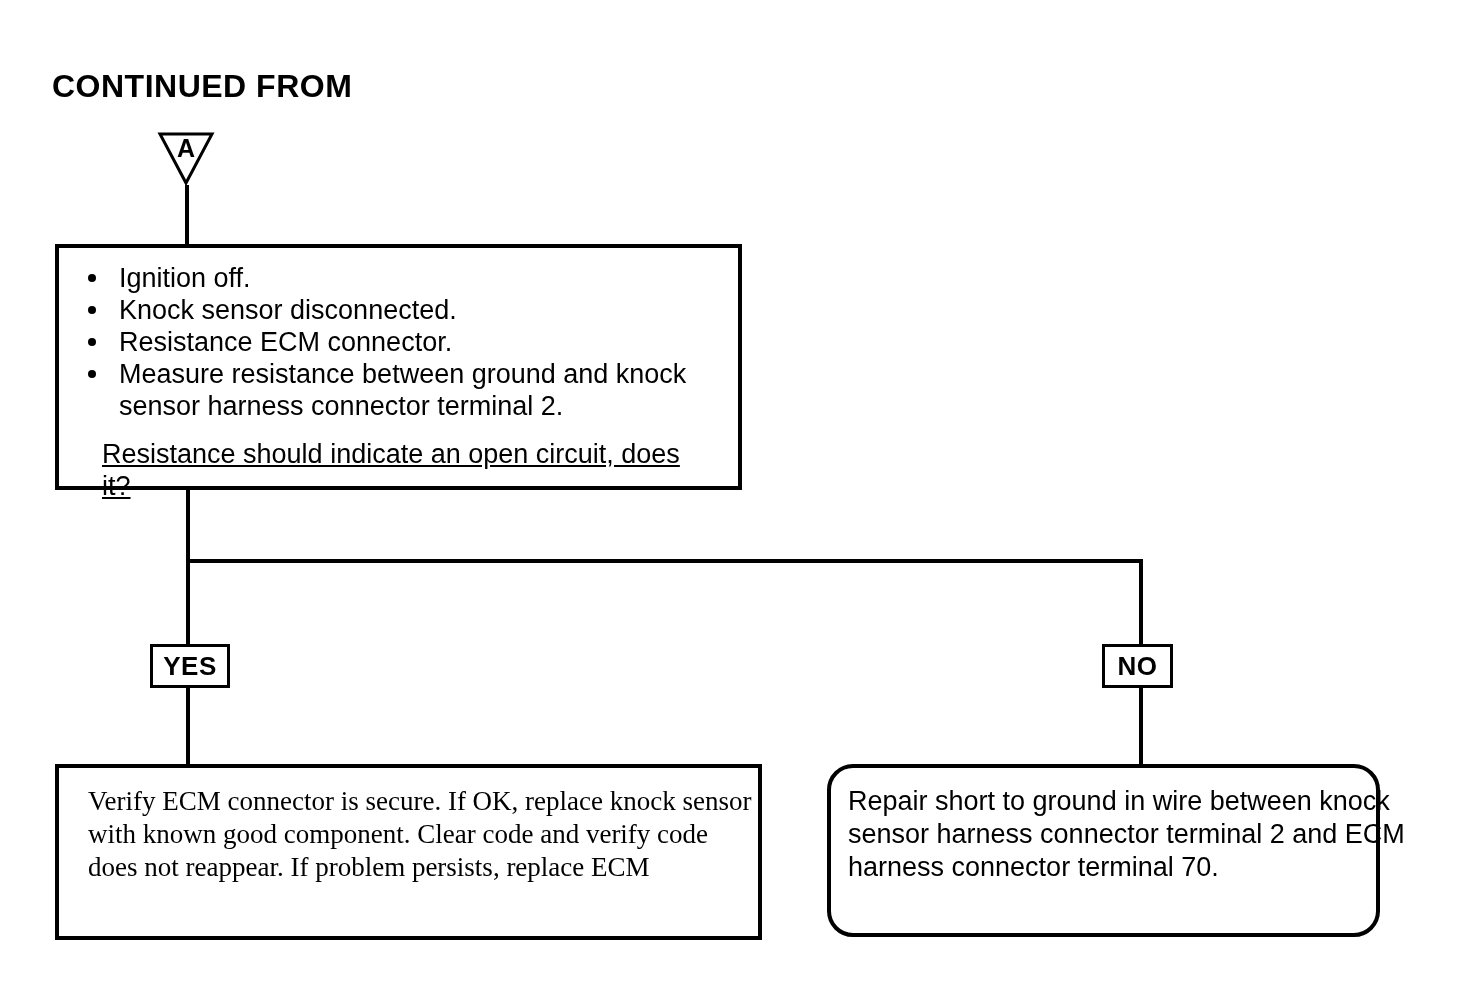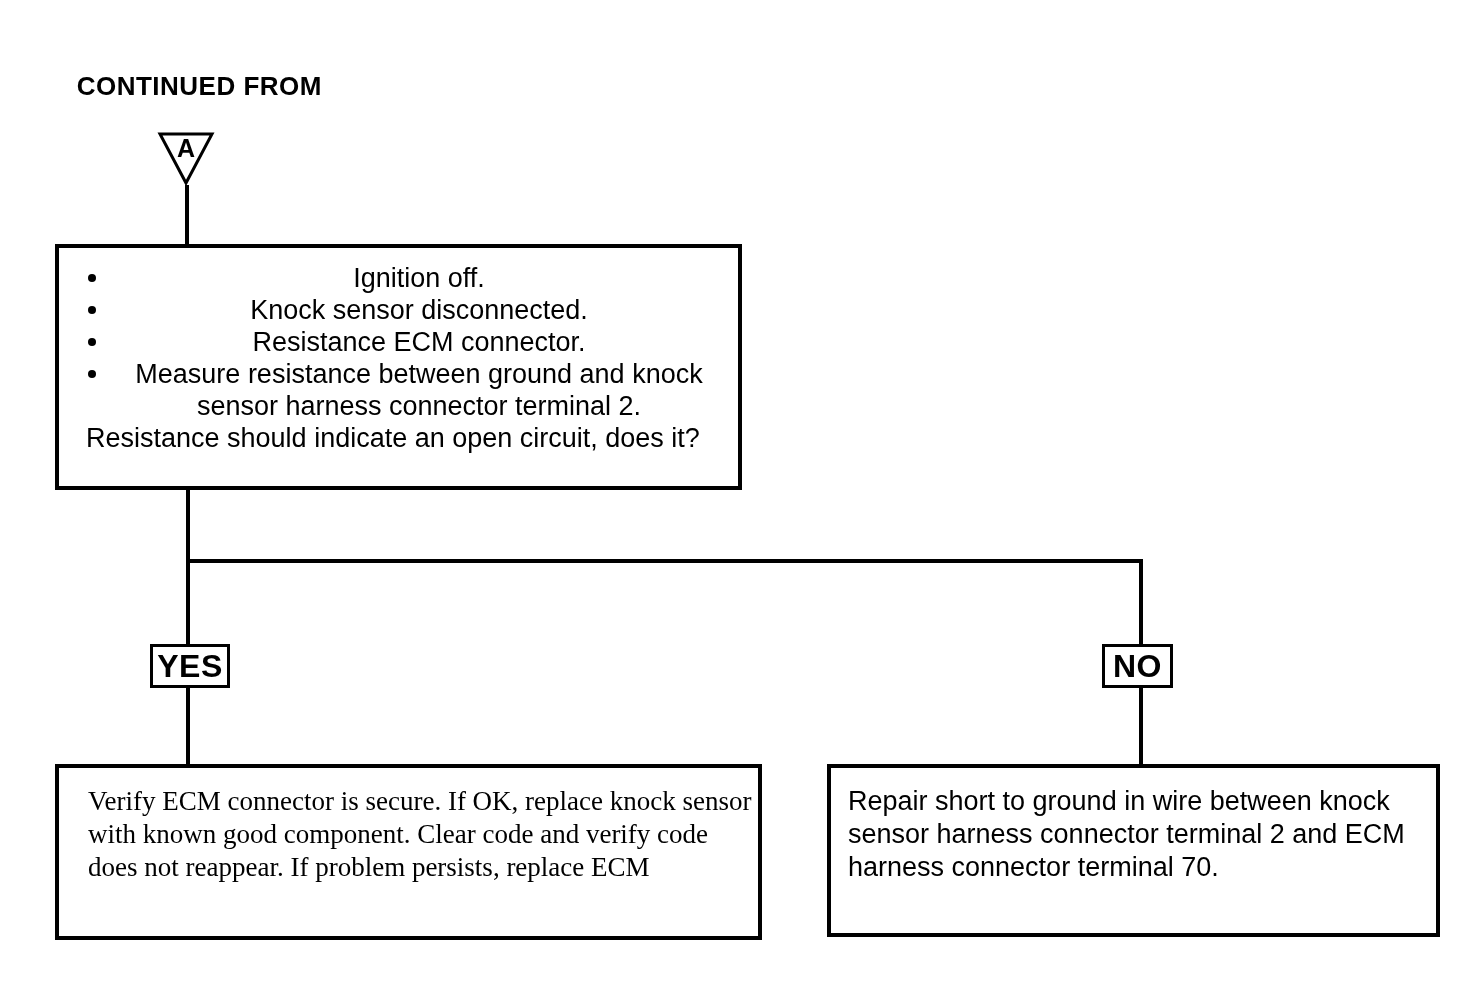--- a/index.html
+++ b/index.html
@@ -18,23 +18,23 @@
   }
 
   
   .line { position: absolute; background: #000000; }
 
   
   .cont-title {
     position: absolute;
     left: 52px; top: 70px;
     width: 270px;
-    text-align: right;
+    text-align: left;
     font-weight: bold;
-    font-size: 26px;
+    font-size: 32px;
     line-height: 32px;
     letter-spacing: 0.5px;
     white-space: nowrap;
   }
 
   
   .tri-wrap { position: absolute; left: 157px; top: 131px; width: 58px; height: 56px; }
   .tri-label {
     position: absolute;
     left: 157px; top: 136px;
@@ -61,59 +61,59 @@
     line-height: 32px;
   }
   .decision-box ul {
     margin: 0; padding: 0;
     list-style: none;
   }
   .decision-box li {
     position: relative;
     padding-left: 33px;
     max-width: 600px;
-    text-align: center;
   }
   .decision-box li::before {
     content: "";
     position: absolute;
     left: 2px; top: 12px;
     width: 8px; height: 8px;
     border-radius: 50%;
     background: #000000;
   }
-  .decision-box .question { margin: 0; }
+  .decision-box .question { margin: 16px; text-decoration: underline; }
 
   .branch-box {
     position: absolute;
     border: 3px solid #000000;
     background: #ffffff;
     box-sizing: border-box;
     width: 80px; height: 44px;
     font-weight: bold;
-    font-size: 32px;
+    font-size: 26px;
     line-height: 38px;
     text-align: center;
     letter-spacing: 0.5px;
   }
   .yes-box { left: 150px; top: 644px; }
   .no-box  { left: 1102px; top: 644px; width: 71px; text-align: center; }
 
   .outcome-left {
     left: 55px; top: 764px;
     width: 707px; height: 176px;
     padding: 17px 0 0 29px;
     font-family: Liberation Serif, serif;
   }
   .outcome-left p { margin: 0; width: 670px; }
 
   .outcome-right {
     left: 827px; top: 764px;
-    width: 613px; height: 173px;
+    width: 553px; height: 173px;
     padding: 17px 0 0 17px;
+    border-radius: 26px;
   }
   .outcome-right p { margin: 0; width: 588px; }
 </style>
 </head>
 <body>
 
 <div class="canvas">
 
   <div class="cont-title">
     <div>CONTINUED FROM</div>

